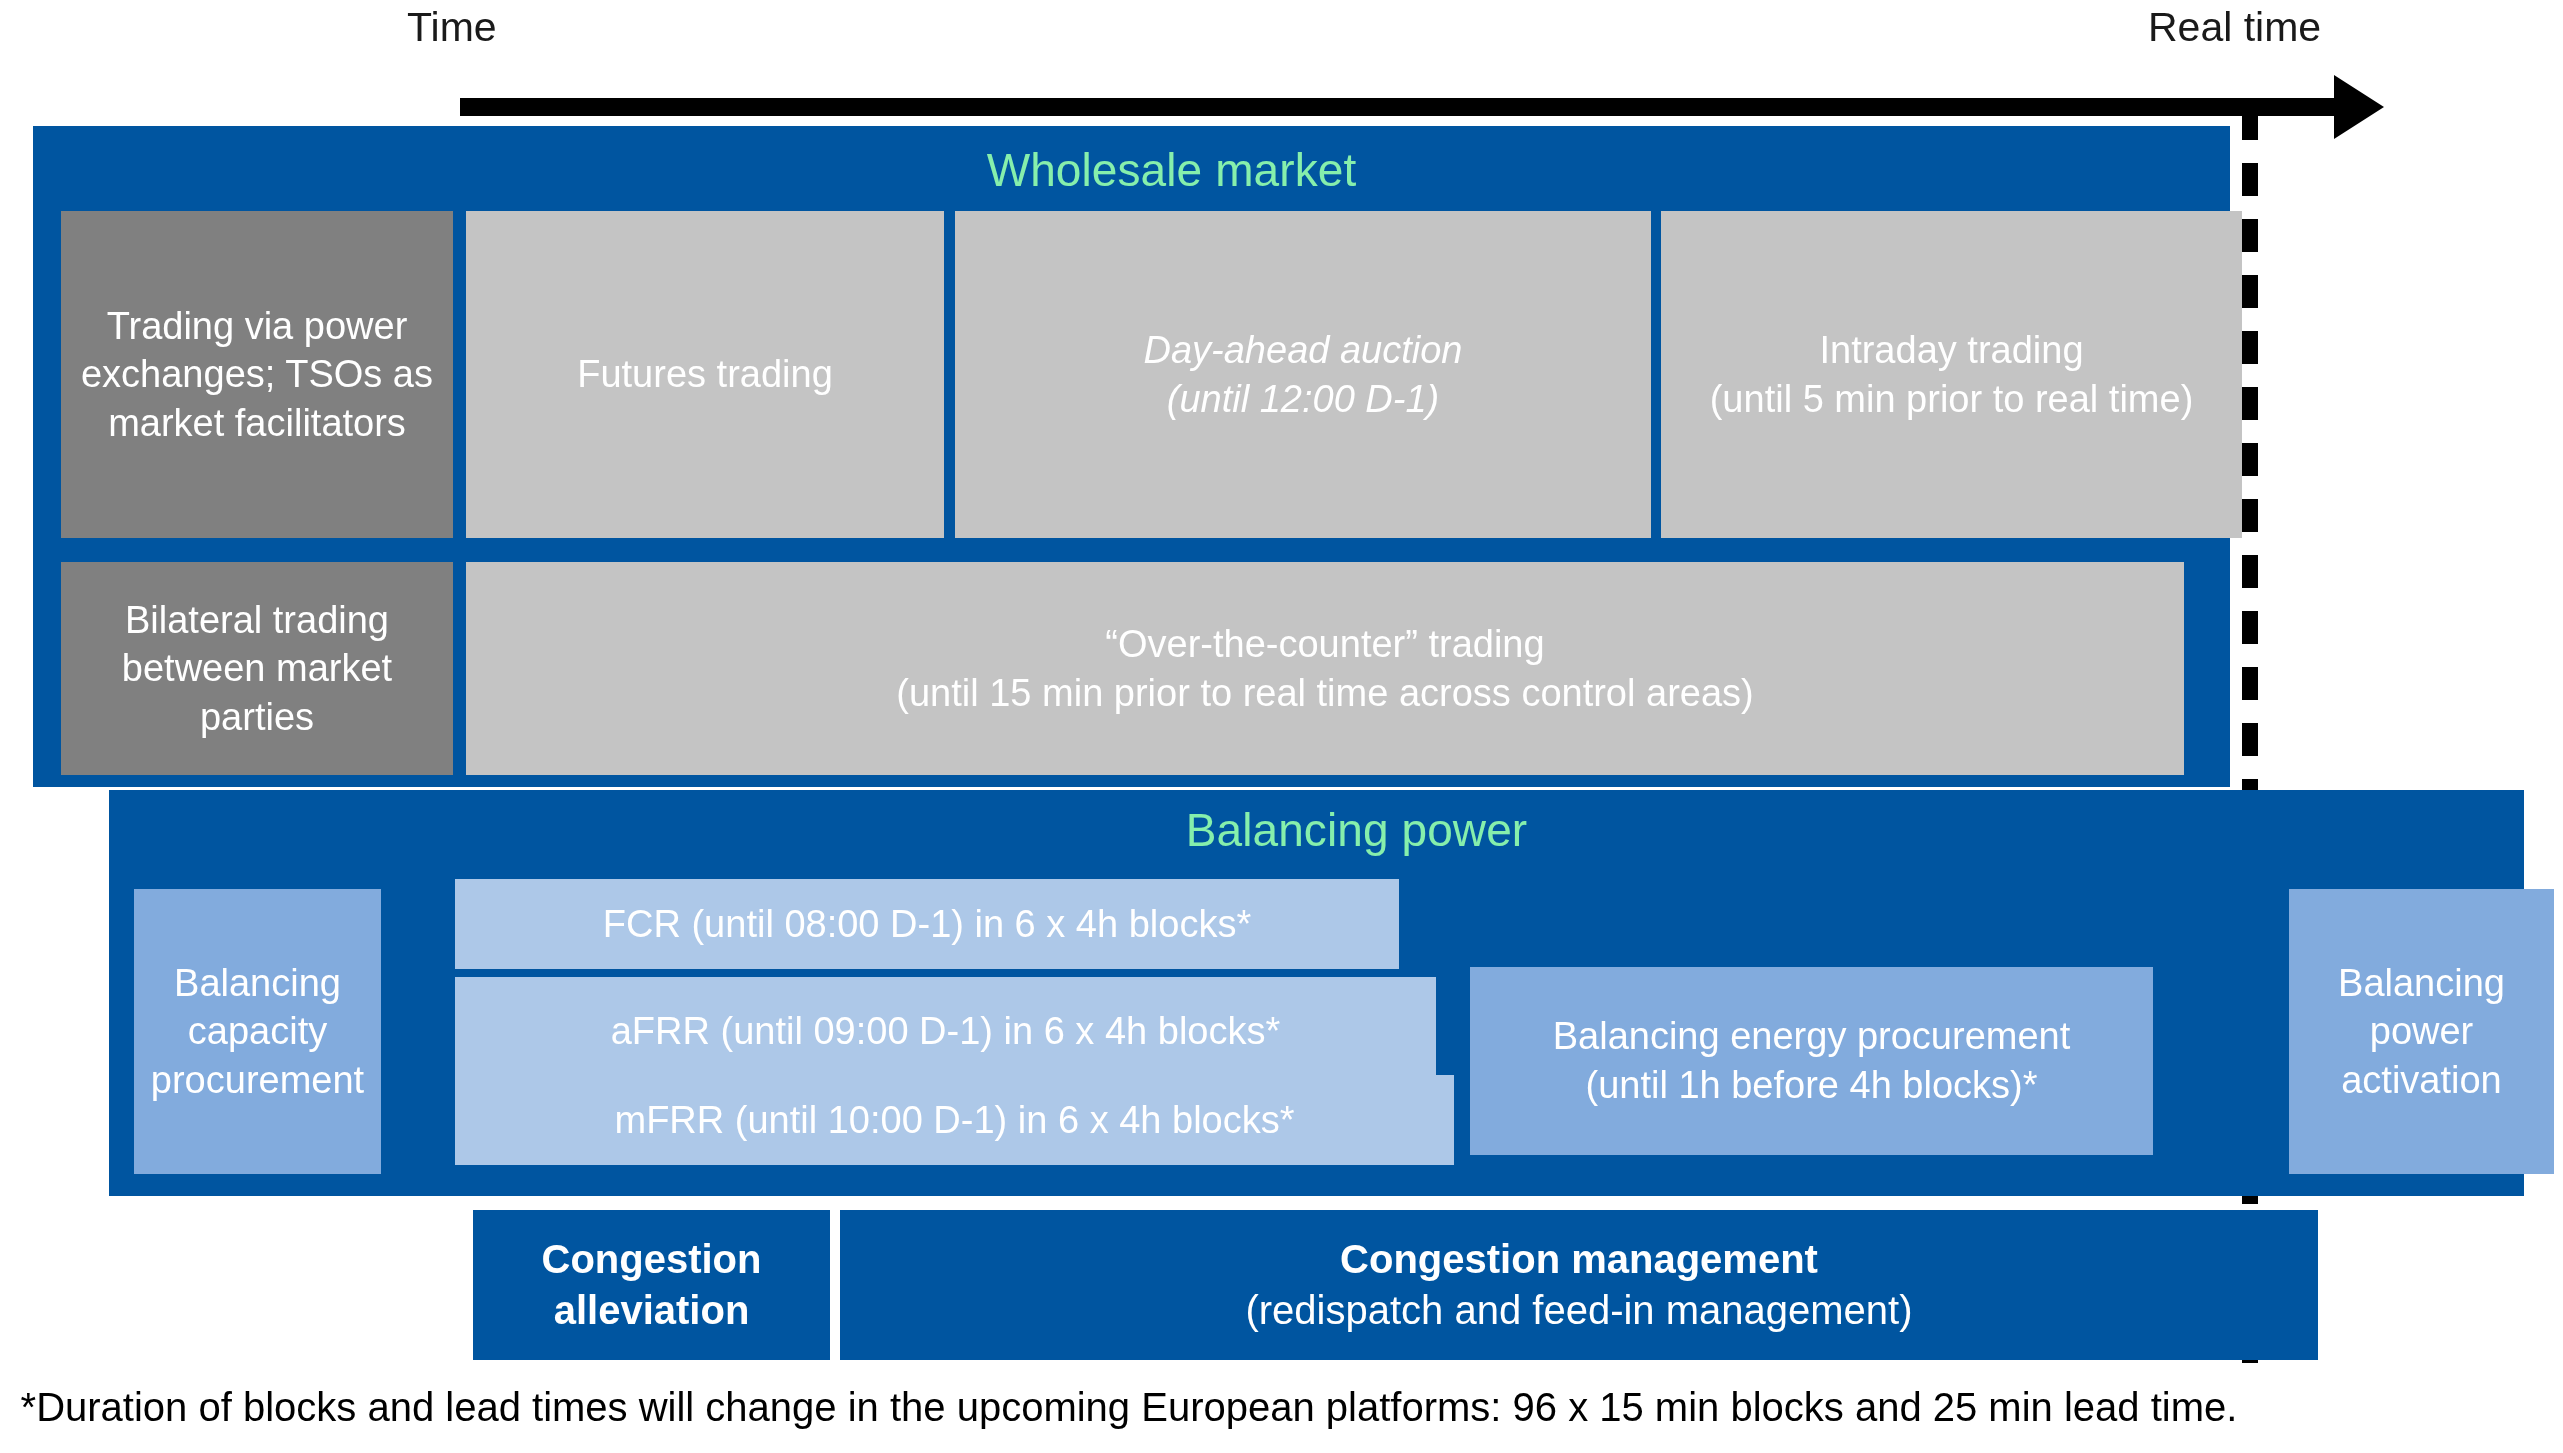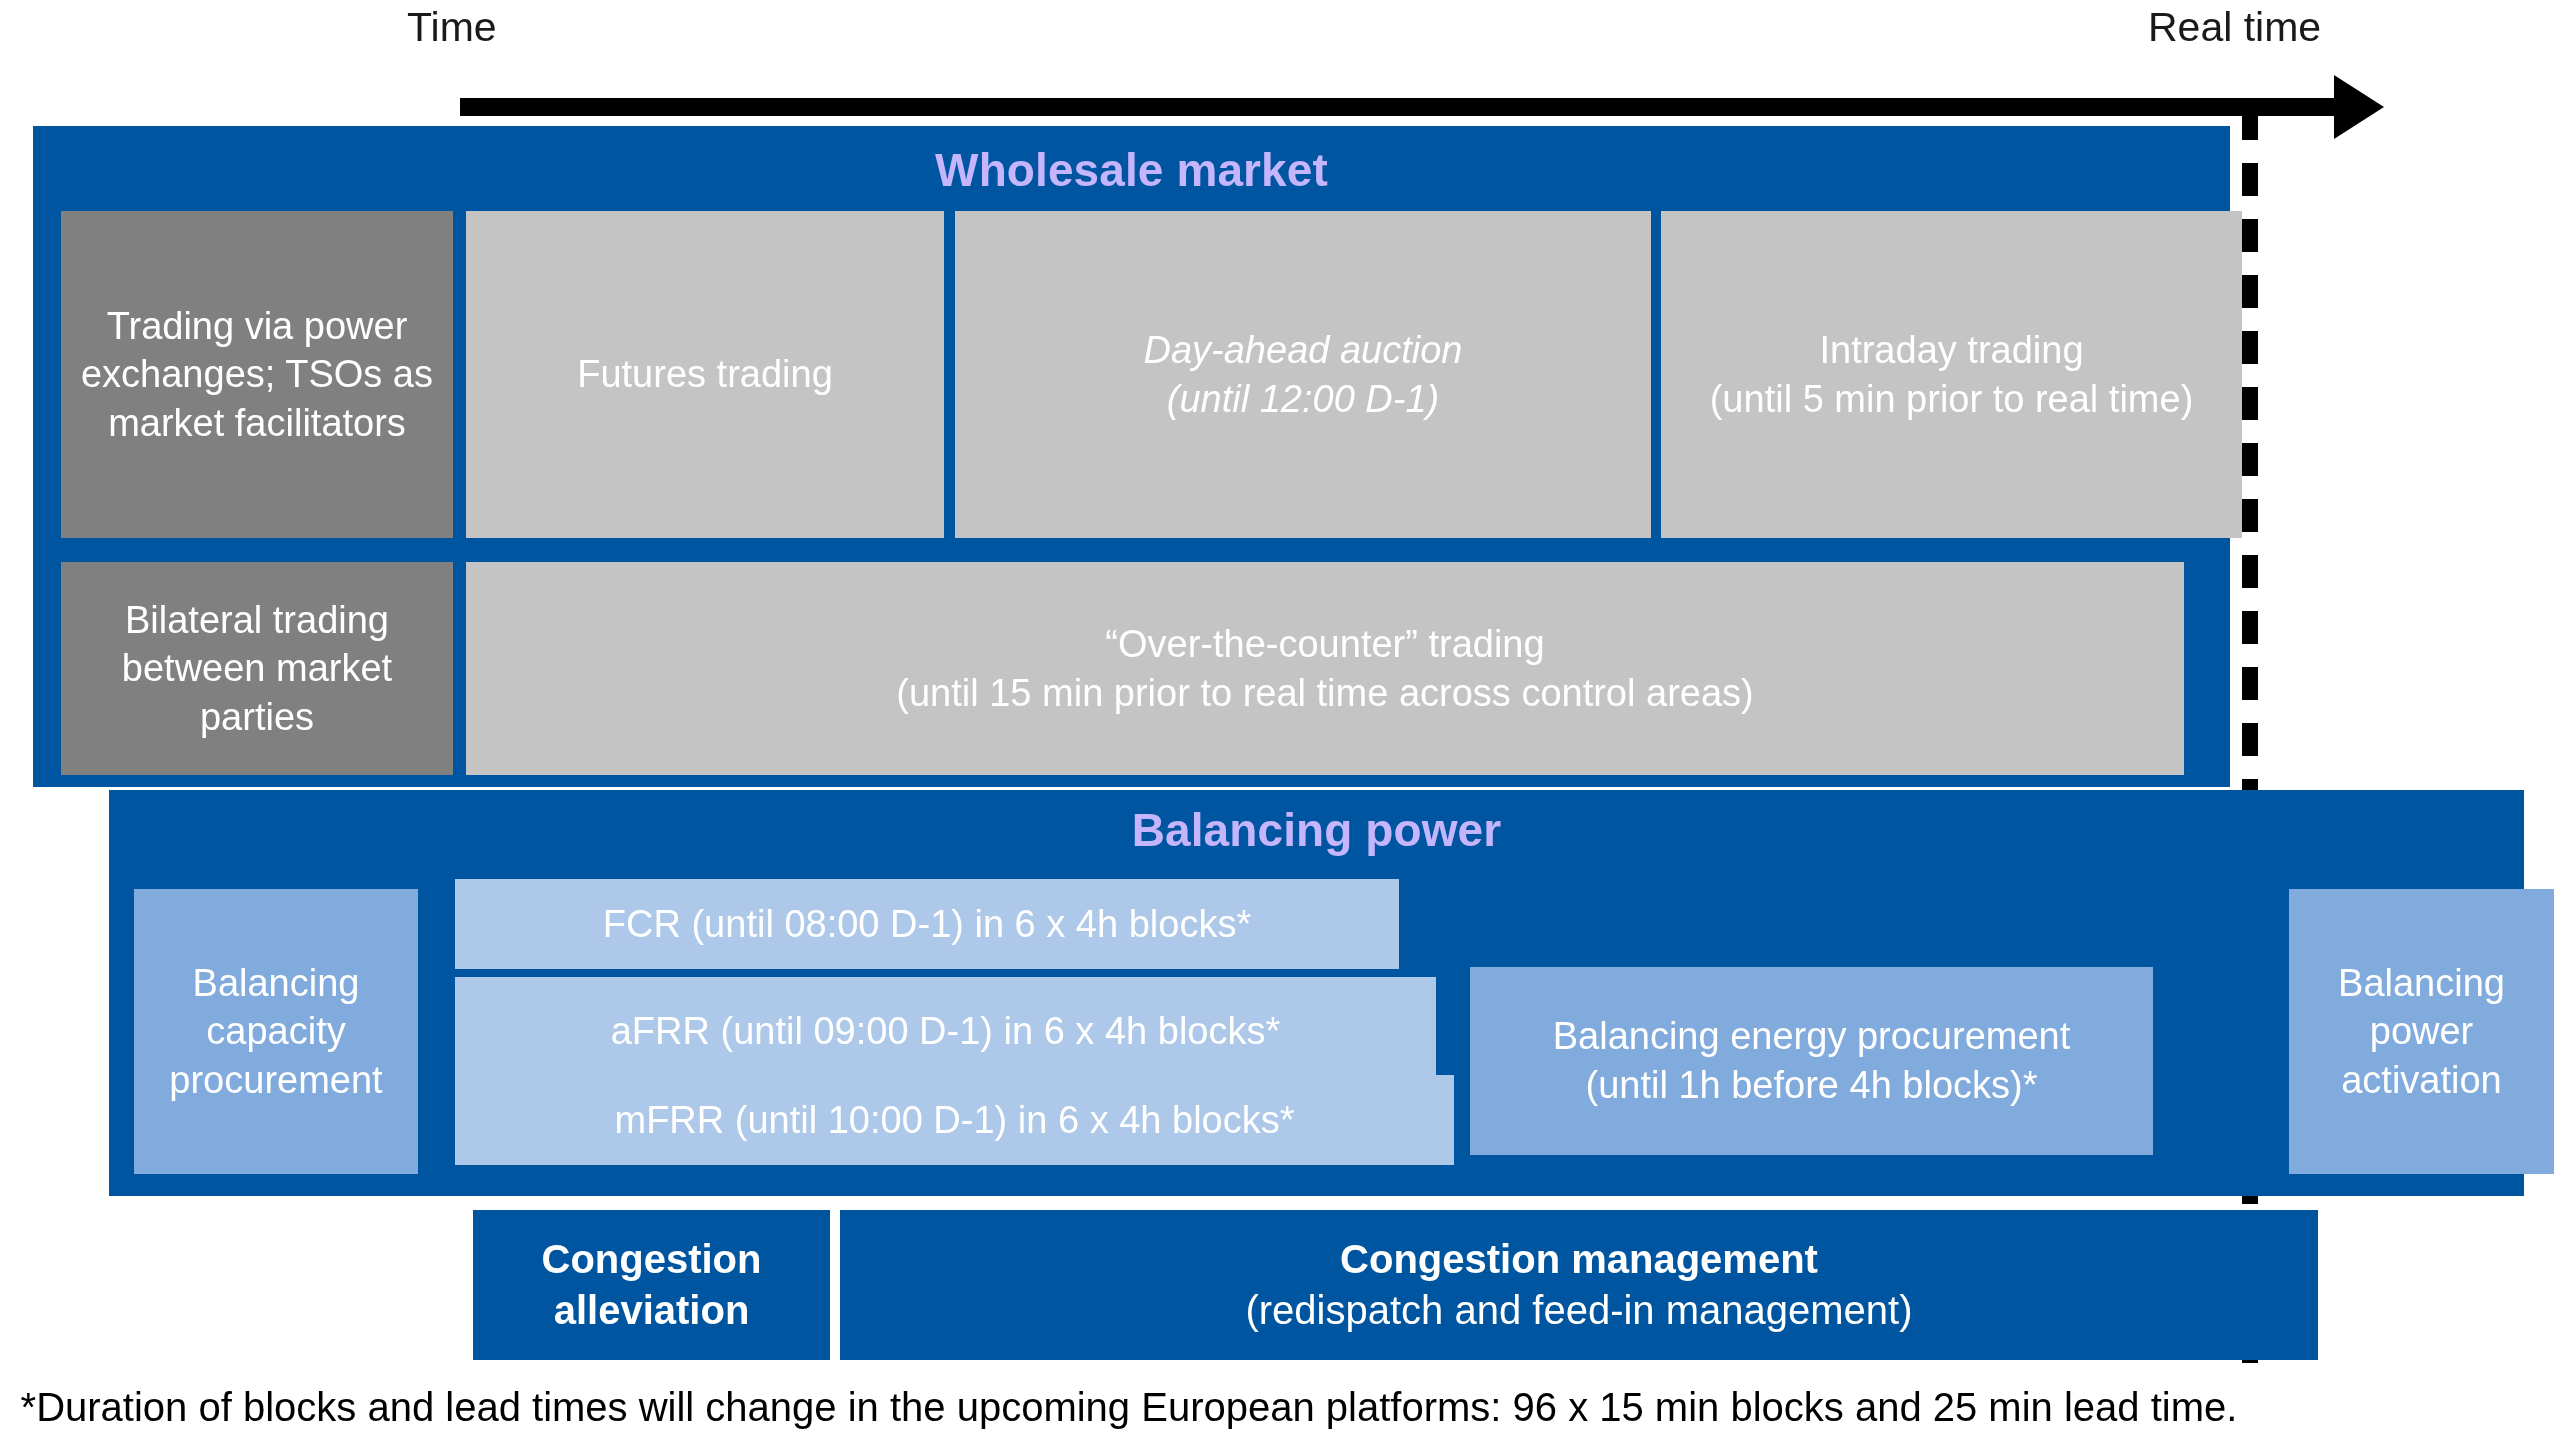--- a/index.html
+++ b/index.html
@@ -18,43 +18,43 @@
               border-left:50px solid #000;}
 
   .dashed-line{position:absolute;left:2242px;top:107px;width:15.7px;height:1256px;
      background:repeating-linear-gradient(to bottom,#000 0px,#000 33px,transparent 33px,transparent 56px);}
 
   
   .panel{position:absolute;background:#0055A0;}
   #wholesale-panel{left:33px;top:126px;width:2197px;height:661px;}
   #balancing-panel{left:109px;top:790px;width:2415px;height:406px;}
 
-  .panel-title{position:absolute;width:100%;text-align:center;color:#c4b5fd;font-weight:bold;
-               font-size:46px;letter-spacing:0.1px;}
+  .panel-title{position:absolute;width:100%;text-align:center;color:#86efac;font-weight:normal;
+               font-size:46px;letter-spacing:0.1px;margin-left:40px;}
   #wholesale-title{top:17px;}
   #balancing-title{top:13.3px;}
 
   .box{position:absolute;display:flex;align-items:center;justify-content:center;
        text-align:center;color:#ffffff;line-height:1.28;box-sizing:border-box;}
   .gray-dark{background:#808080;font-size:38px;}
   .gray-light{background:#C4C4C4;font-size:38px;}
   .blue-mid{background:#82ABDD;font-size:38px;}
   .blue-light{background:#ADC8E8;font-size:38px;}
 
   
   #box-trading-via{left:61px;top:211px;width:392px;height:327px;}
   #box-futures{left:466px;top:211px;width:478px;height:327px;}
   #box-dayahead{left:955px;top:211px;width:696px;height:327px;font-style:italic;}
   #box-intraday{left:1661px;top:211px;width:581px;height:327px;}
   
   #box-bilateral{left:61px;top:562px;width:392px;height:213px;}
   #box-otc{left:466px;top:562px;width:1718px;height:213px;text-align:center;}
 
   
-  #box-capacity{left:134px;top:889px;width:284px;height:285px;}
+  #box-capacity{left:134px;top:889px;width:247px;height:285px;}
   #box-fcr{left:455px;top:879px;width:944px;height:90px;}
   #box-afrr{left:455px;top:977px;width:981px;height:108px;}
   #box-mfrr{left:455px;top:1075px;width:999px;height:90px;}
   #box-energy-proc{left:1470px;top:967px;width:683px;height:188px;}
   #box-activation{left:2289px;top:889px;width:265px;height:285px;}
 
   
   #box-congestion-alleviation{left:473px;top:1210px;width:357px;height:150px;
       background:#0055A0;font-weight:bold;font-size:40px;}
   #box-congestion-management{left:840px;top:1210px;width:1478px;height:150px;

